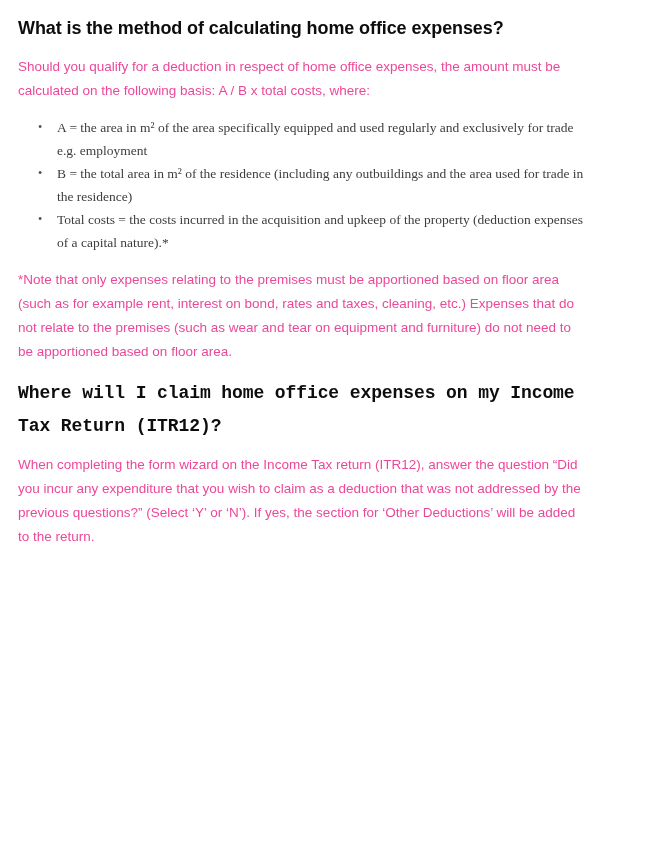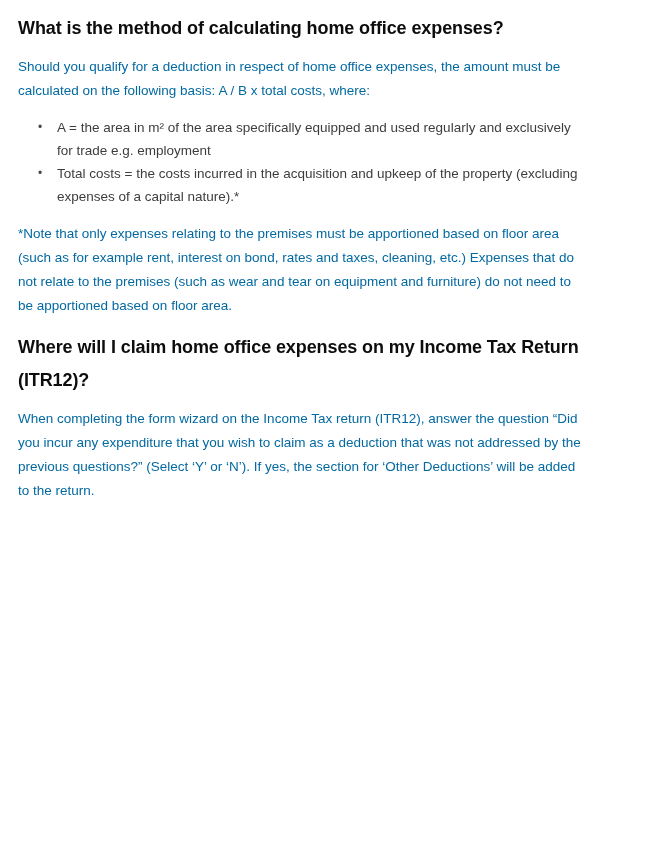--- a/index.html
+++ b/index.html
@@ -21,37 +21,39 @@
   .doc-heading {
     font-size: 18px;
     font-weight: 700;
     color: #0d0d0d;
     line-height: 33px;
     letter-spacing: -0.1px;
     margin: 0 0 10px 0;
   }
   .doc-heading.spaced {
     margin-top: 4px;
+    font-family: Liberation Mono, monospace;
   }
   .doc-paragraph {
     font-size: 13.5px;
-    color: #0369a1;
+    color: #ec4899;
     line-height: 24px;
     margin: 1px 0 13px 0;
   }
   .doc-list {
     list-style: none;
     margin: 3px 0 14px 0;
     padding-left: 39px;
   }
   .doc-list li {
     position: relative;
     font-size: 13.5px;
     color: #3d3d3d;
     line-height: 23px;
+    font-family: Liberation Serif, serif;
   }
   .doc-list li::before {
     content: "\2022";
     position: absolute;
     left: -19px;
     top: 0;
     font-size: 12px;
     color: #4a4a4a;
   }
 </style>
@@ -59,21 +61,22 @@
 <body>
 
 <div class="page">
 
   <h1 class="doc-heading">What is the method of calculating home office expenses?</h1>
 
   <p class="doc-paragraph">Should you qualify for a deduction in respect of home office expenses, the amount must be calculated on the following basis: A / B x total costs, where:</p>
 
   <ul class="doc-list">
     <li>A = the area in m² of the area specifically equipped and used regularly and exclusively for trade e.g. employment</li>
-    <li>Total costs = the costs incurred in the acquisition and upkeep of the property (excluding expenses of a capital nature).*</li>
+    <li>B = the total area in m² of the residence (including any outbuildings and the area used for trade in the residence)</li>
+    <li>Total costs = the costs incurred in the acquisition and upkeep of the property (deduction expenses of a capital nature).*</li>
   </ul>
 
   <p class="doc-paragraph">*Note that only expenses relating to the premises must be apportioned based on floor area (such as for example rent, interest on bond, rates and taxes, cleaning, etc.) Expenses that do not relate to the premises (such as wear and tear on equipment and furniture) do not need to be apportioned based on floor area.</p>
 
   <h1 class="doc-heading spaced">Where will I claim home office expenses on my Income Tax Return (ITR12)?</h1>
 
 
 
   <p class="doc-paragraph">When completing the form wizard on the Income Tax return (ITR12), answer the question “Did you incur any expenditure that you wish to claim as a deduction that was not addressed by the previous questions?” (Select ‘Y’ or ‘N’). If yes, the section for ‘Other Deductions’ will be added to the return.</p>
 

